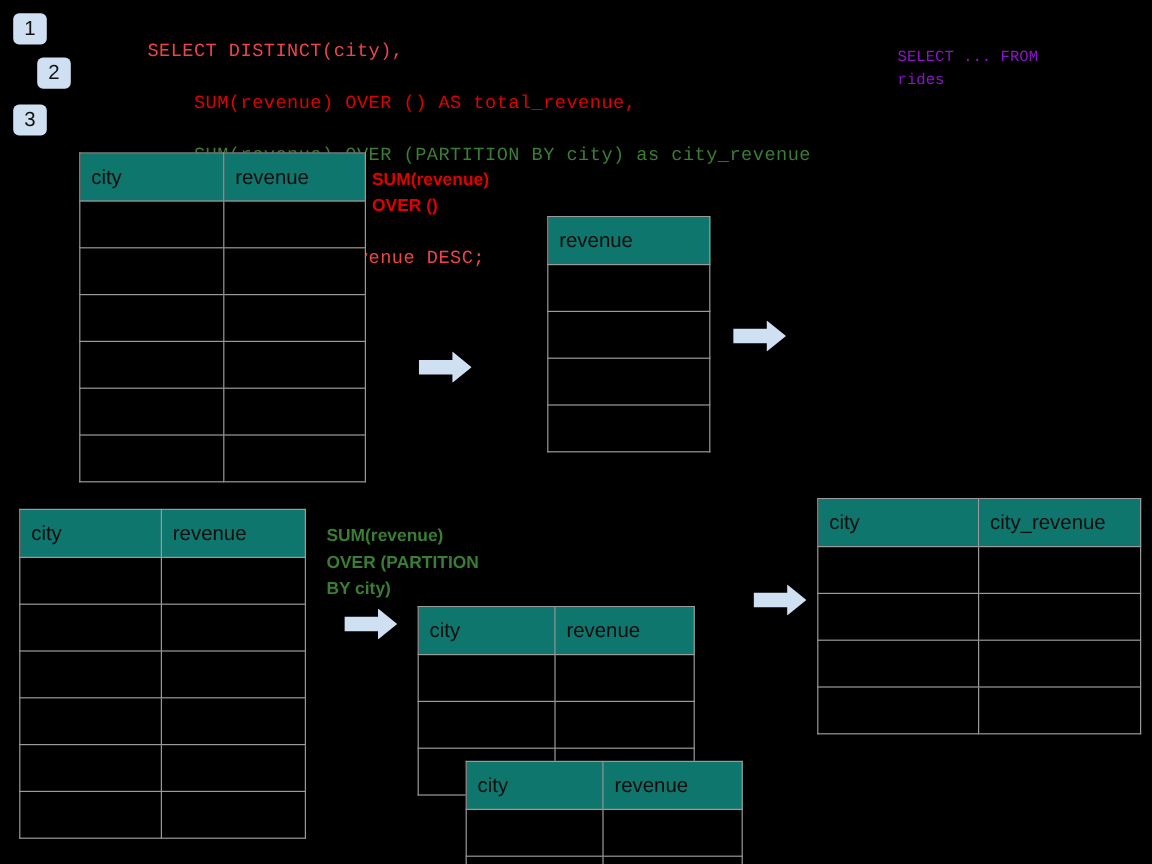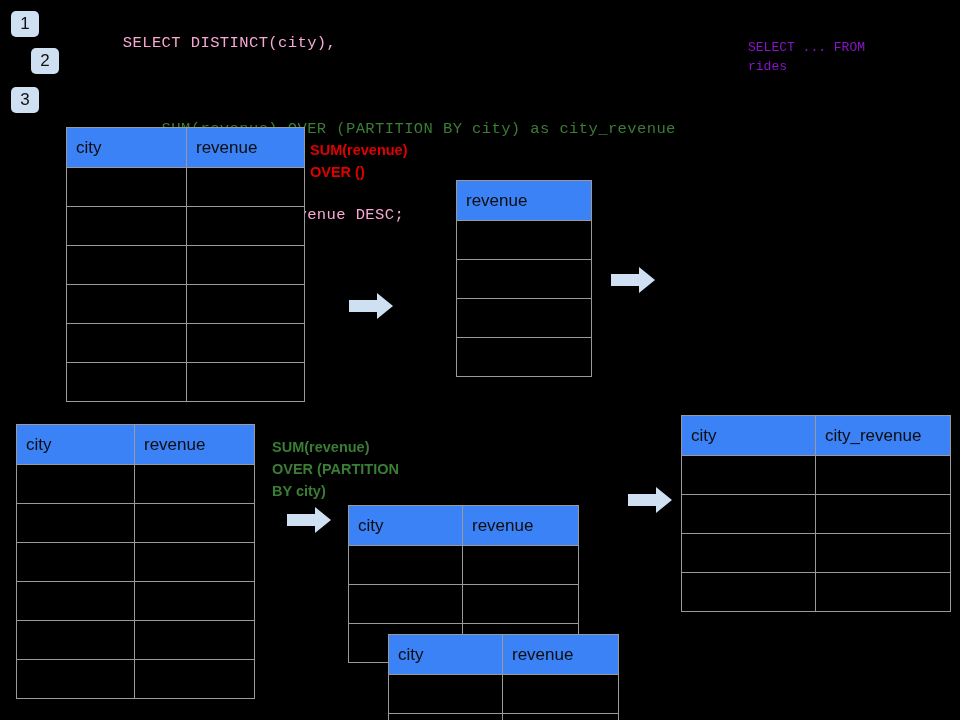--- a/index.html
+++ b/index.html
@@ -33,21 +33,21 @@
   
   .code {
     position: absolute;
     font-family: "Liberation Mono", monospace;
     font-size: 15.5px;
     line-height: 21.5px;
     white-space: pre;
     letter-spacing: 0.4px;
   }
   .code-main   { left: 84px; top: 11px; }
-  .code-purple { color: #f9a8d4; }
+  .code-purple { color: #ef4444; }
   .code-red    { color: #e00000; }
   .code-green  { color: #3a7d34; }
 
   .code-note {
     position: absolute;
     font-family: "Liberation Mono", monospace;
     font-size: 13px;
     line-height: 19px;
     font-weight: normal;
     white-space: pre;
@@ -76,21 +76,21 @@
     background: #000000;
   }
   .tbl td {
     border: 1px solid #9a9a9a;
     padding: 0;
     height: 38px;
     background: #000000;
   }
   .tbl th {
     border: 1px solid #9a9a9a;
-    background: #3b82f6;
+    background: #0f766e;
     color: #0d0d0d;
     font-family: "Liberation Sans", sans-serif;
     font-size: 17px;
     font-weight: normal;
     text-align: left;
     padding: 0 0 0 9px;
     height: 39px;
   }
 
   
@@ -105,21 +105,21 @@
 <body>
 
 <div id="stage">
 
   <div class="badge" style="left:11px; top:11px;">1</div>
   <div class="badge" style="left:31px; top:48px;">2</div>
   <div class="badge" style="left:11px; top:87px;">3</div>
 
   <div class="code code-main">
     <span class="code-purple">SELECT DISTINCT(city),</span><br>
-    <br>
+    <span class="code-red">    SUM(revenue) OVER () AS total_revenue,</span><br>
     <span class="code-green">    SUM(revenue) OVER (PARTITION BY city) as city_revenue</span><br>
     <span class="code-purple">  FROM rides</span><br>
     <span class="code-purple">  ORDER by city_revenue DESC;</span>
   </div>
 
   <div class="code-note">SELECT ... FROM
 rides</div>
 
   <div class="annot annot-red">SUM(revenue)
 OVER ()</div>

